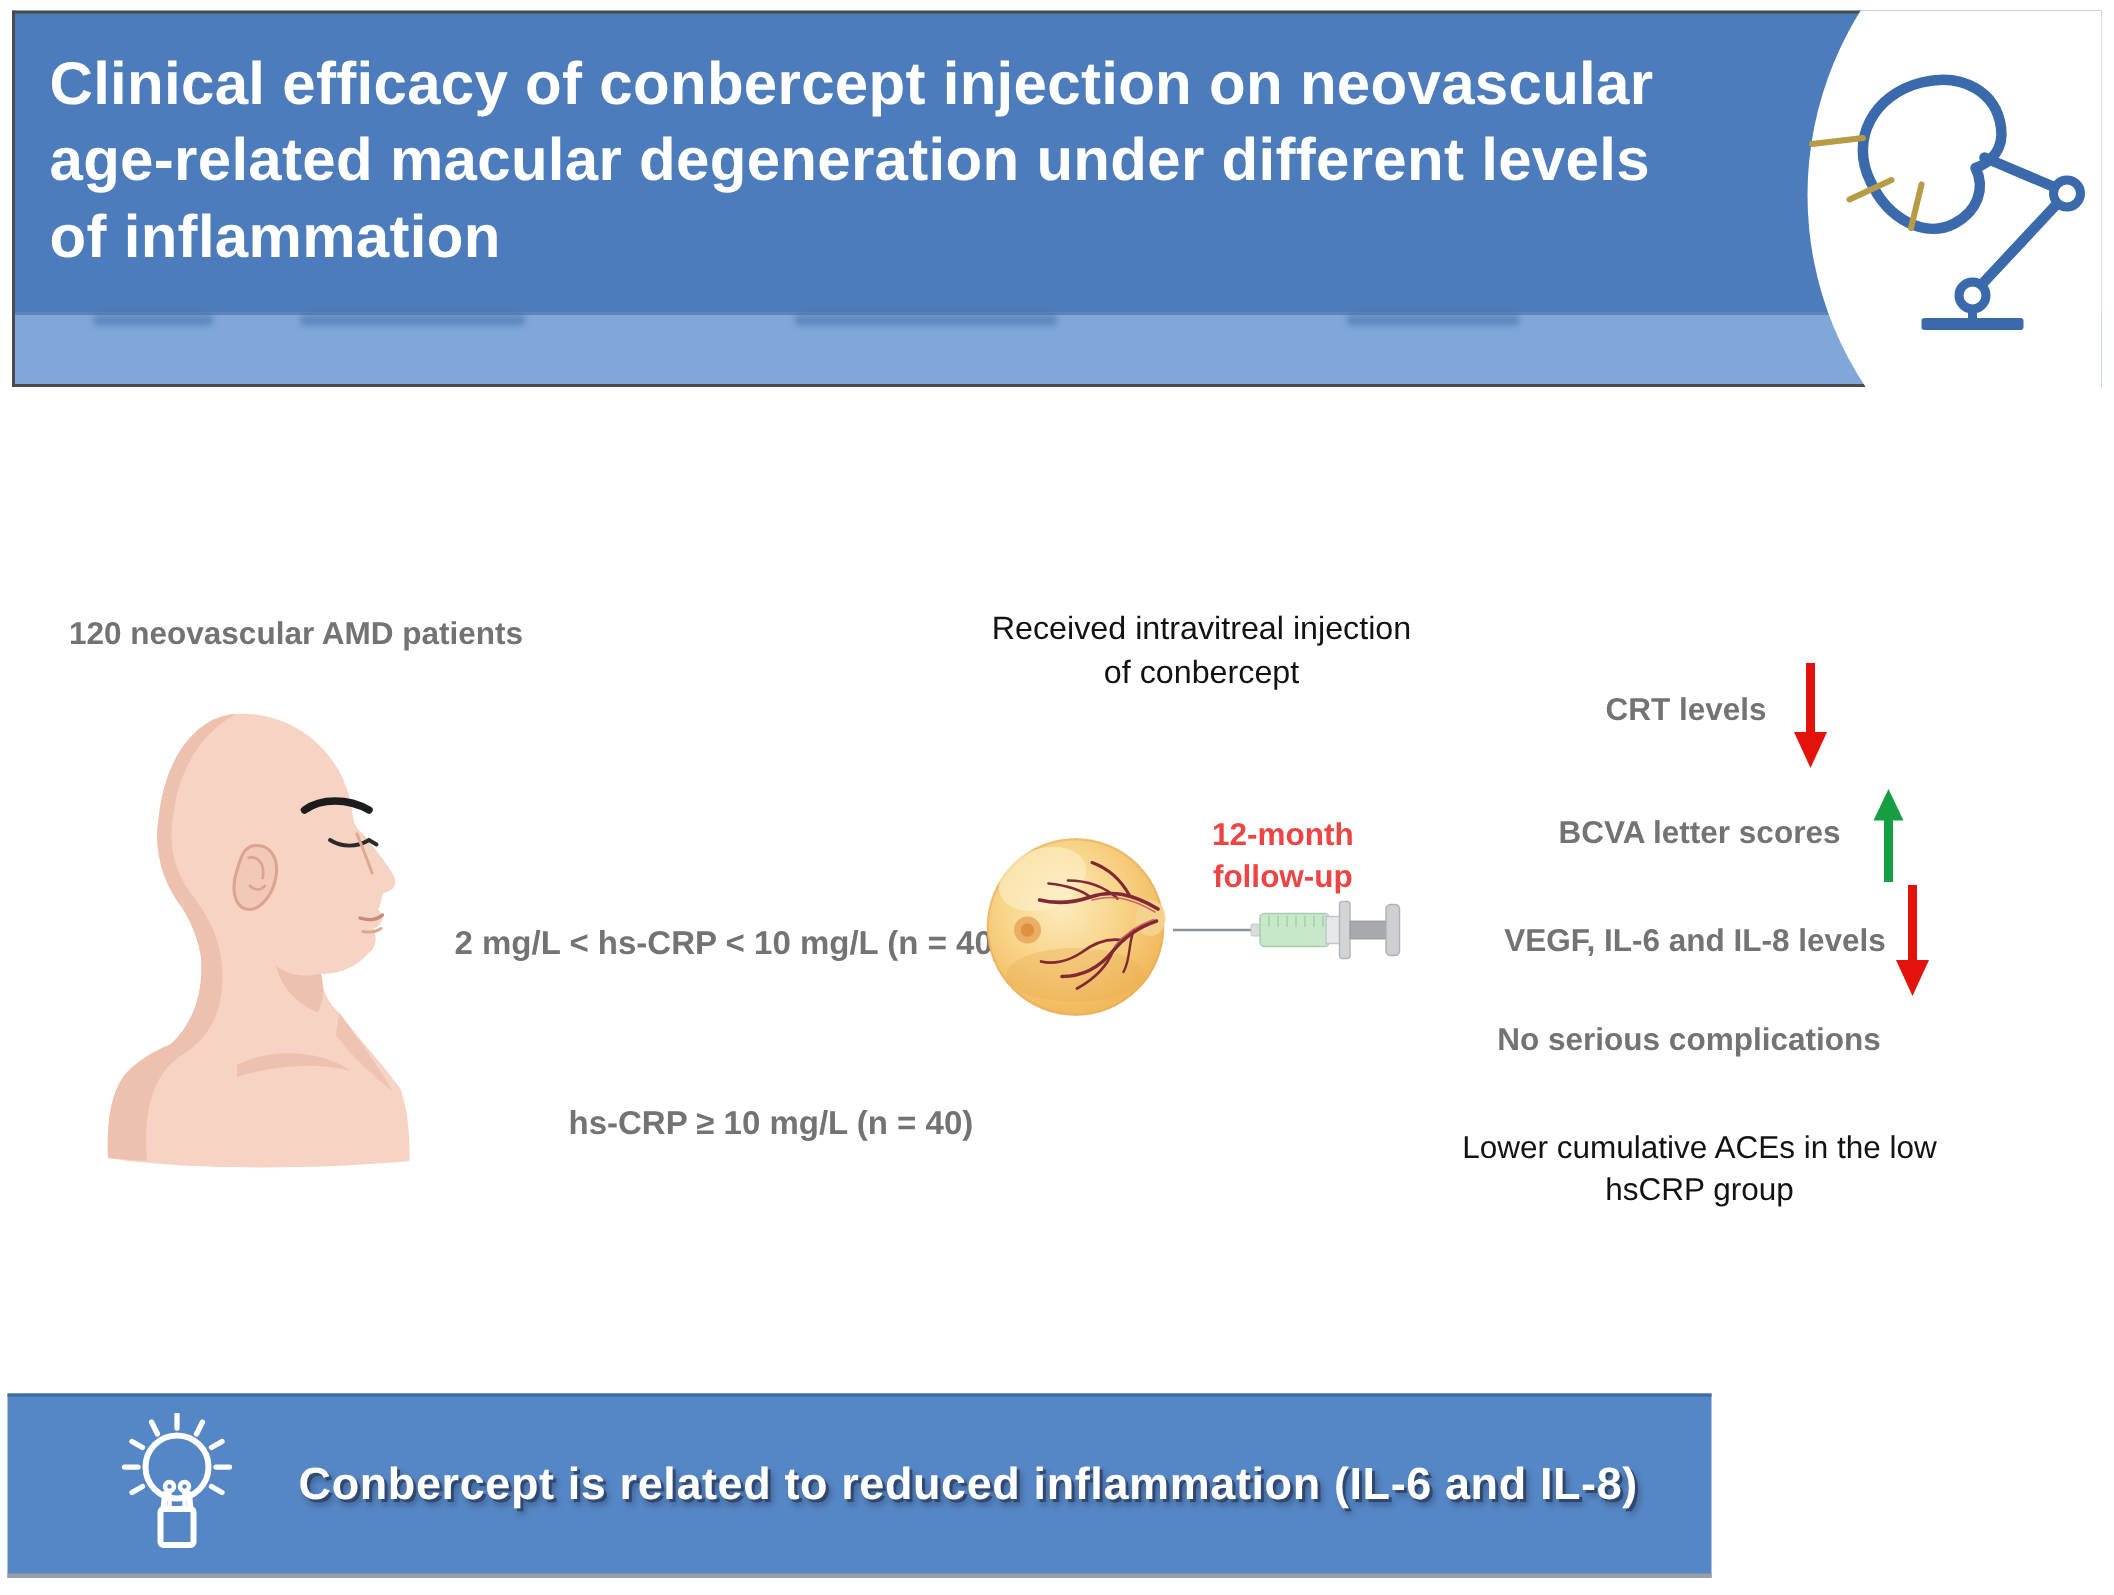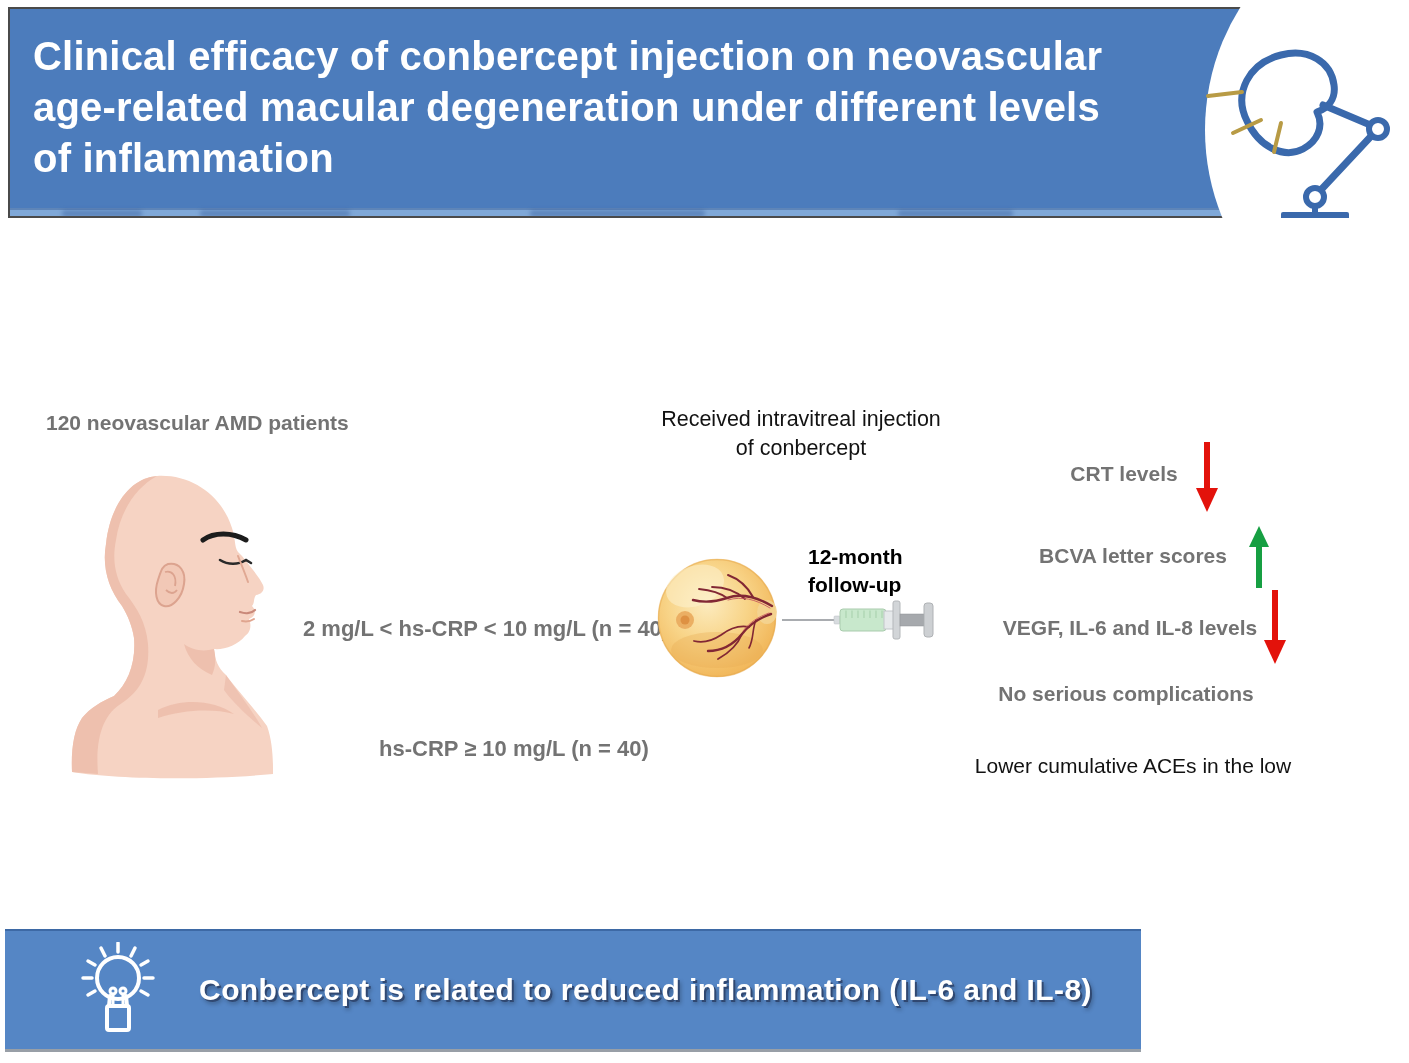--- a/index.html
+++ b/index.html
@@ -2,21 +2,21 @@
 <html><head>
 <meta charset="utf-8">
 <style>
   html,body{margin:0;padding:0;background:#fff;}
   #canvas{
     position:relative;width:1409px;height:1063px;background:#fff;overflow:hidden;
     font-family:"Liberation Sans",sans-serif;color:#111;
   }
   
   #header{
-    position:absolute;left:8px;top:7px;width:1393px;height:211px;
+    position:absolute;left:8px;top:7px;width:1393px;height:251px;
     background:#4C7CBC;overflow:hidden;
   }
   #header .strip{
     position:absolute;left:0;top:201px;width:100%;height:50px;
     background:#7FA8D8;border-top:2px solid rgba(35,70,125,.35);z-index:1;
   }
   #header .smudge{
     position:absolute;top:203px;height:7px;background:rgba(40,80,145,.38);
     filter:blur(2px);border-radius:3px;z-index:1;
   }
@@ -34,21 +34,21 @@
     color:#fff;font-weight:bold;font-size:40px;line-height:51px;letter-spacing:.2px;
   }
   
   .lbl{position:absolute;font-weight:bold;white-space:nowrap;color:#737373;}
   .lbl.sm{font-size:21px;}
   .lbl.grp{font-size:22px;}
   .center-lbl{transform:translateX(-50%);text-align:center;}
   #intervention{position:absolute;left:615px;top:405px;width:372px;text-align:center;
     font-weight:normal;font-size:21.5px;line-height:29px;color:#121212;}
   #followup{position:absolute;left:808px;top:543px;font-weight:bold;font-size:21px;
-    line-height:28px;color:#000000;}
+    line-height:28px;color:#ef4444;text-align:center;}
   #aces{position:absolute;left:1133px;top:752px;transform:translateX(-50%);
     text-align:center;font-weight:normal;font-size:21px;line-height:28px;white-space:nowrap;color:#121212;}
   .arrow{position:absolute;}
   
   #footer{
     position:absolute;left:5px;top:929px;width:1136px;height:123px;
     background:#5586C5;border-top:2px solid #3D69A5;border-bottom:3px solid #989FA7;
     box-sizing:border-box;z-index:1;
   }
   #footer .bulb{position:absolute;left:66px;top:11px;width:94px;height:98px;}
@@ -204,20 +204,21 @@
   <div class="lbl sm center-lbl" style="left:1130px;top:616px;text-align:center;">VEGF, IL-6 and IL-8 levels</div>
   <svg class="arrow" style="left:1264px;top:590px;" width="22" height="74" viewBox="0 0 22 74">
     <rect x="8" y="0" width="6" height="52" fill="#E3120B"></rect>
     <polygon points="0,50 22,50 11,74" fill="#E3120B"></polygon>
   </svg>
 
   <div class="lbl sm center-lbl" style="left:1126px;top:682px;">No serious complications</div>
 
   <div id="aces">
     <div>Lower cumulative ACEs in the low</div>
+    <div>hsCRP group</div>
   </div>
 
   <div id="footer">
     <svg class="bulb" viewBox="0 0 92 98">
       <g fill="none" stroke="#FFFFFF" stroke-width="4" stroke-linecap="round">
         <circle cx="46" cy="36" r="21"></circle>
         <path d="M38 54 L37 64 M54 54 L55 64"></path>
         <rect x="35" y="64" width="22" height="24" rx="2"></rect>
         <g stroke-width="3">
           <circle cx="41" cy="49" r="3"></circle>

